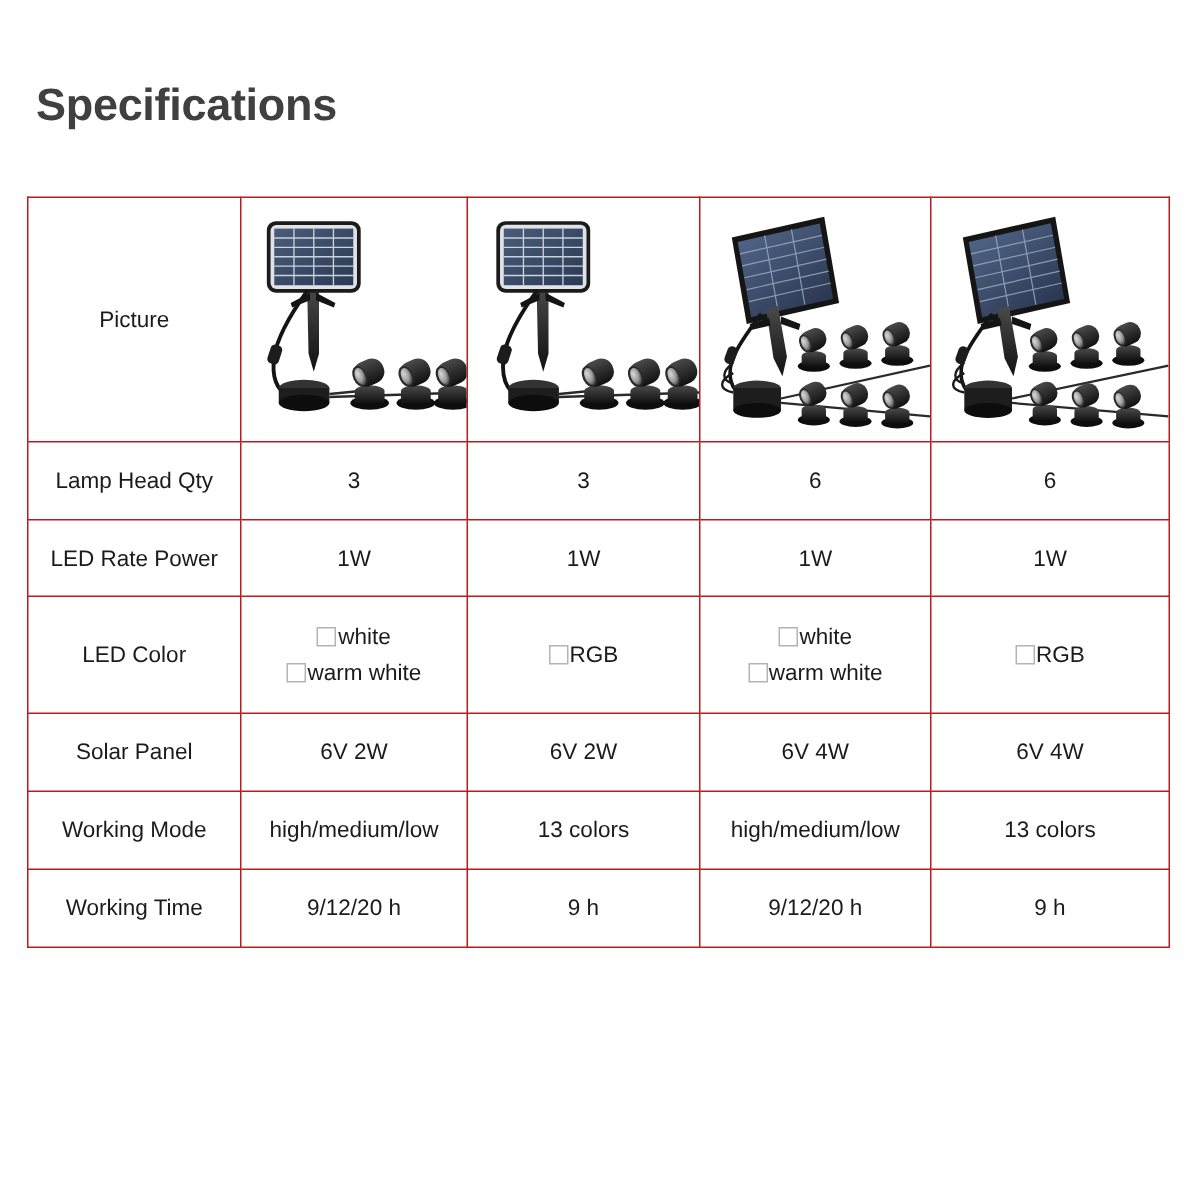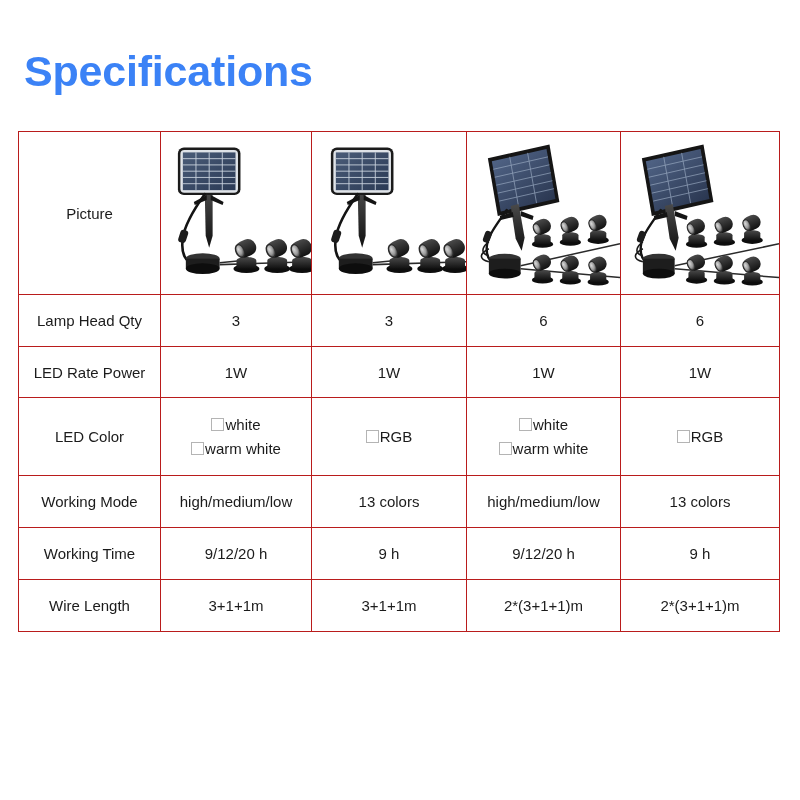--- a/index.html
+++ b/index.html
@@ -13,23 +13,23 @@
     font-family: "Liberation Sans", sans-serif;
     color: #1a1a1a;
     overflow: hidden;
     position: relative;
   }
 
   #page-title {
     position: absolute;
     left: 24px;
     top: 51px;
-    font-size: 43px;
+    font-size: 30px;
     font-weight: bold;
-    color: #3b82f6;
+    color: #404040;
     letter-spacing: -0.2px;
     line-height: 40px;
   }
 
   #spec-table {
     position: absolute;
     left: 18px;
     top: 131px;
     width: 761px;
     border-collapse: collapse;
@@ -517,40 +517,40 @@
       <td>
         <div class="opt-list">
           <div class="opt">
             <span class="checkbox"></span>
             <span>RGB</span>
           </div>
         </div>
       </td>
     </tr>
 
+    <tr class="row-std">
+      <td class="label-cell">Solar Panel</td>
+      <td>6V 2W</td>
+      <td>6V 2W</td>
+      <td>6V 4W</td>
+      <td>6V 4W</td>
+    </tr>
 
 
     <tr class="row-std">
       <td class="label-cell">Working Mode</td>
       <td>high/medium/low</td>
       <td>13 colors</td>
       <td>high/medium/low</td>
       <td>13 colors</td>
     </tr>
 
     <tr class="row-std">
       <td class="label-cell">Working Time</td>
       <td>9/12/20 h</td>
       <td>9 h</td>
       <td>9/12/20 h</td>
       <td>9 h</td>
     </tr>
 
-    <tr class="row-std">
-      <td class="label-cell">Wire Length</td>
-      <td>3+1+1m</td>
-      <td>3+1+1m</td>
-      <td>2*(3+1+1)m</td>
-      <td>2*(3+1+1)m</td>
-    </tr>
 
   </tbody>
 </table>
 
 </body></html>

